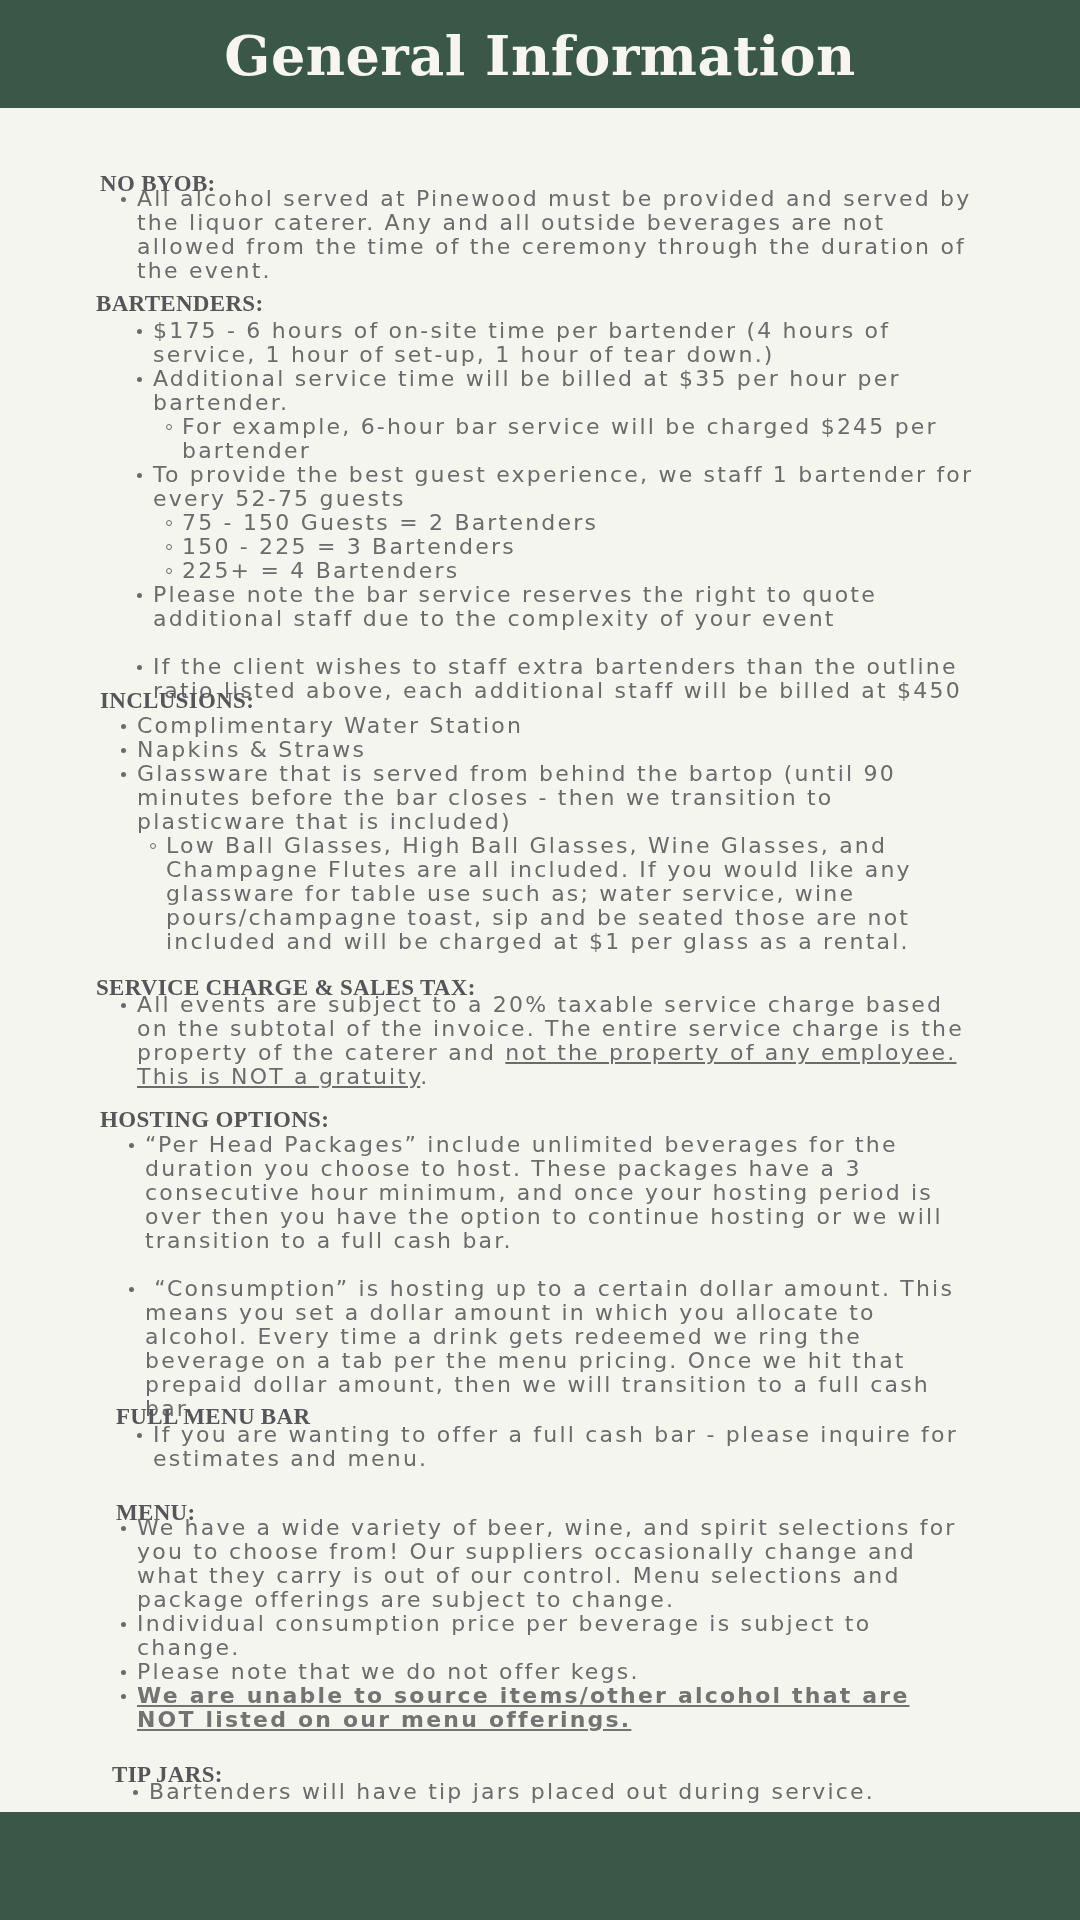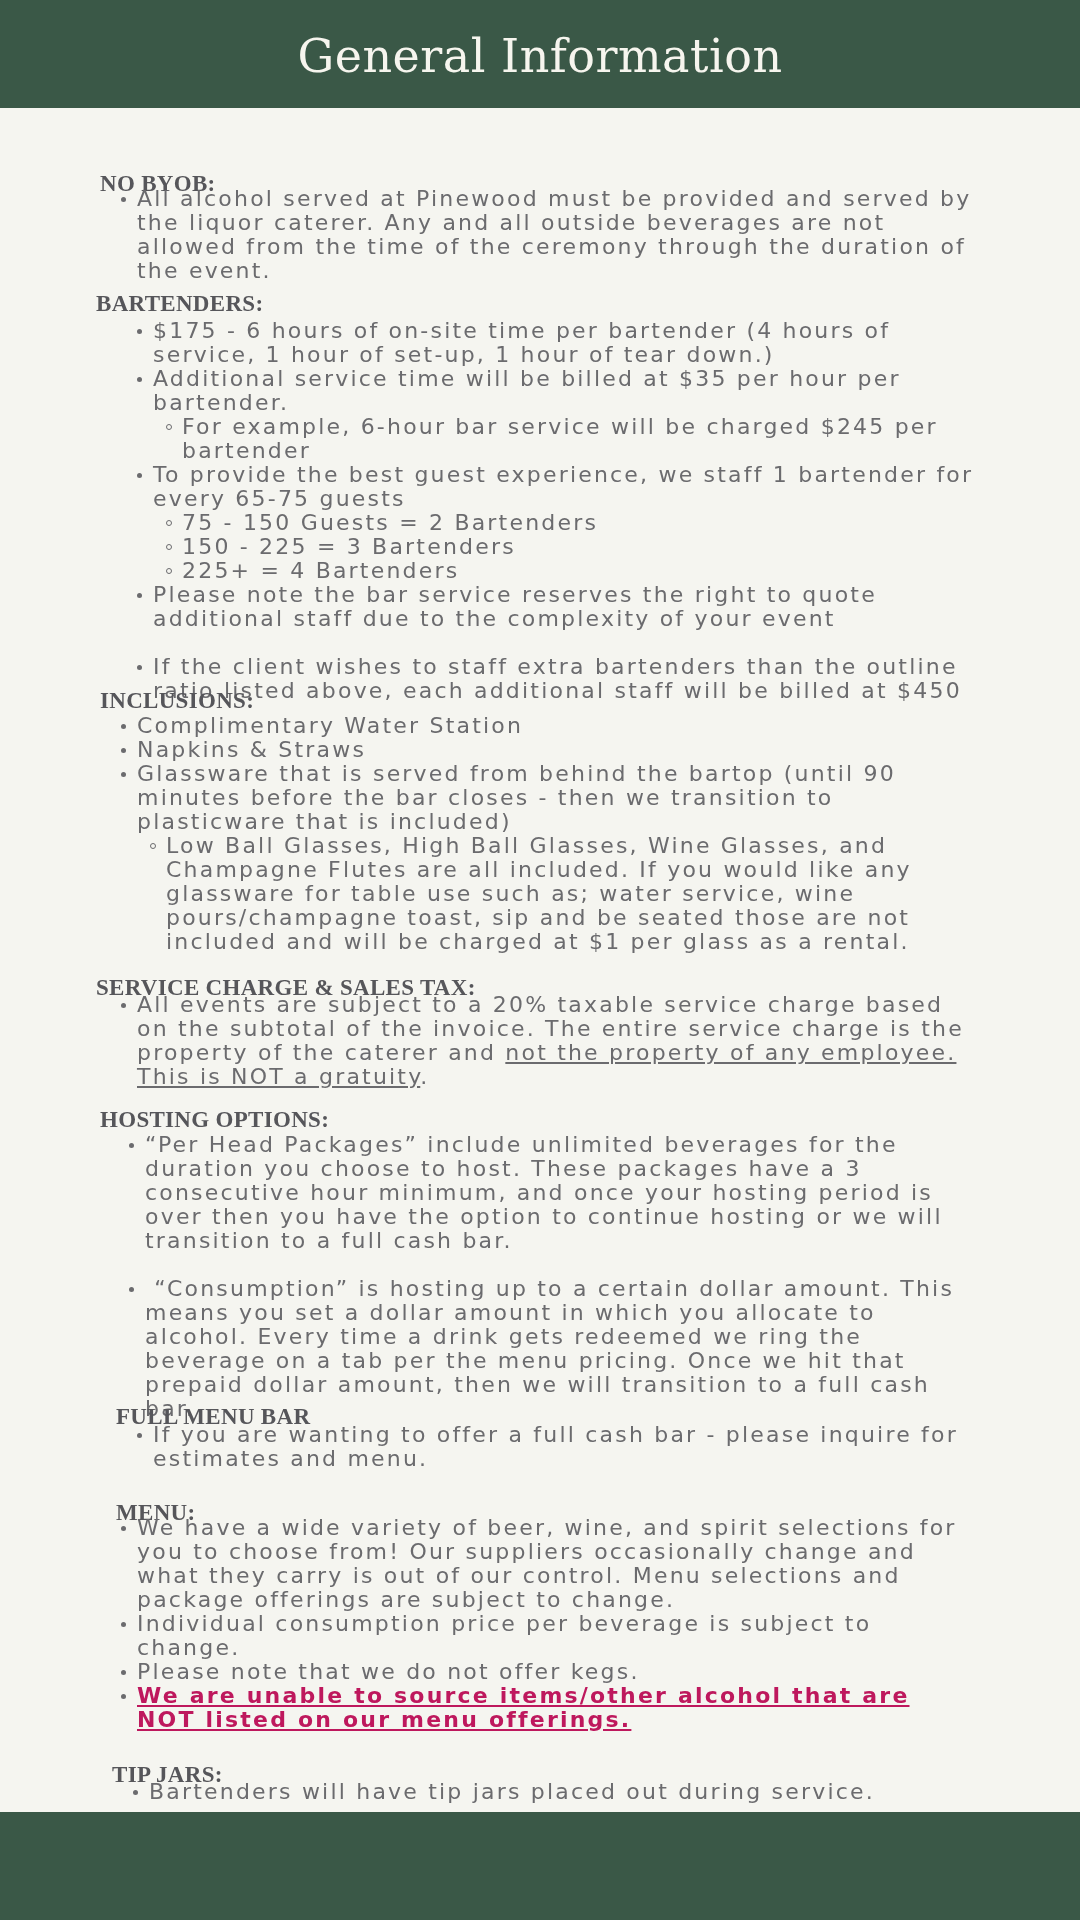--- a/index.html
+++ b/index.html
@@ -10,22 +10,22 @@
     position: relative;
   }
   .header {
     position: absolute; left: 0; top: 0; width: 1080px; height: 108px;
     background: #3a5847;
     display: flex; align-items: center; justify-content: center;
   }
   .header h1 {
     margin: 0; padding-top: 4px;
     font-family: "DejaVu Serif", serif;
-    font-weight: normal;
-    font-size: 46px;
+    font-weight: bold;
+    font-size: 54px;
     color: #f6f5ee;
     letter-spacing: 0.5px;
   }
   .footer {
     position: absolute; left: 0; top: 1812px; width: 1080px; height: 108px;
     background: #3a5847;
   }
   .sec-title {
     position: absolute;
     margin: 16px;
@@ -61,40 +61,40 @@
   ul.list li.sub::before {
     content: "";
     position: absolute;
     left: -16px; top: 9px;
     width: 4px; height: 4px;
     border-radius: 50%;
     border: 1px solid #6b6b6e;
   }
   .gap { height: 24px; }
   .u { text-decoration: underline; }
-  .bold-u { font-weight: bold; text-decoration: underline; color: #be185d; }
+  .bold-u { font-weight: bold; text-decoration: underline; color: #737373; }
 </style>
 </head>
 <body>
 
 <div class="header">
   <h1>General Information</h1>
 </div>
 
 <h2 class="sec-title" style="left:84px; top:155px;">NO BYOB:</h2>
 <ul class="list" style="left:137px; top:187px; width:840px;">
   <li class="b">All alcohol served at Pinewood must be provided and served by the liquor caterer. Any and all outside beverages are not allowed from the time of the ceremony through the duration of the event.</li>
 </ul>
 
 <h2 class="sec-title" style="left:80px; top:275px;">BARTENDERS:</h2>
 <ul class="list" style="left:137px; top:319px; width:840px;margin-left:16px;">
   <li class="b">$175 - 6 hours of on-site time per bartender (4 hours of service, 1 hour of set-up, 1 hour of tear down.)</li>
   <li class="b">Additional service time will be billed at $35 per hour per bartender.</li>
   <li class="sub">For example, 6-hour bar service will be charged $245 per bartender</li>
-  <li class="b">To provide the best guest experience, we staff 1 bartender for every 65-75 guests</li>
+  <li class="b">To provide the best guest experience, we staff 1 bartender for every 52-75 guests</li>
   <li class="sub">75 - 150 Guests = 2 Bartenders</li>
   <li class="sub">150 - 225 = 3 Bartenders</li>
   <li class="sub">225+ = 4 Bartenders</li>
   <li class="b">Please note the bar service reserves the right to quote additional staff due to the complexity of your event</li>
   <li class="gap"></li>
   <li class="b">If the client wishes to staff extra bartenders than the outline ratio listed above, each additional staff will be billed at $450</li>
 </ul>
 
 <h2 class="sec-title" style="left:84px; top:672px;">INCLUSIONS:</h2>
 <ul class="list" style="left:137px; top:714px; width:840px;">

